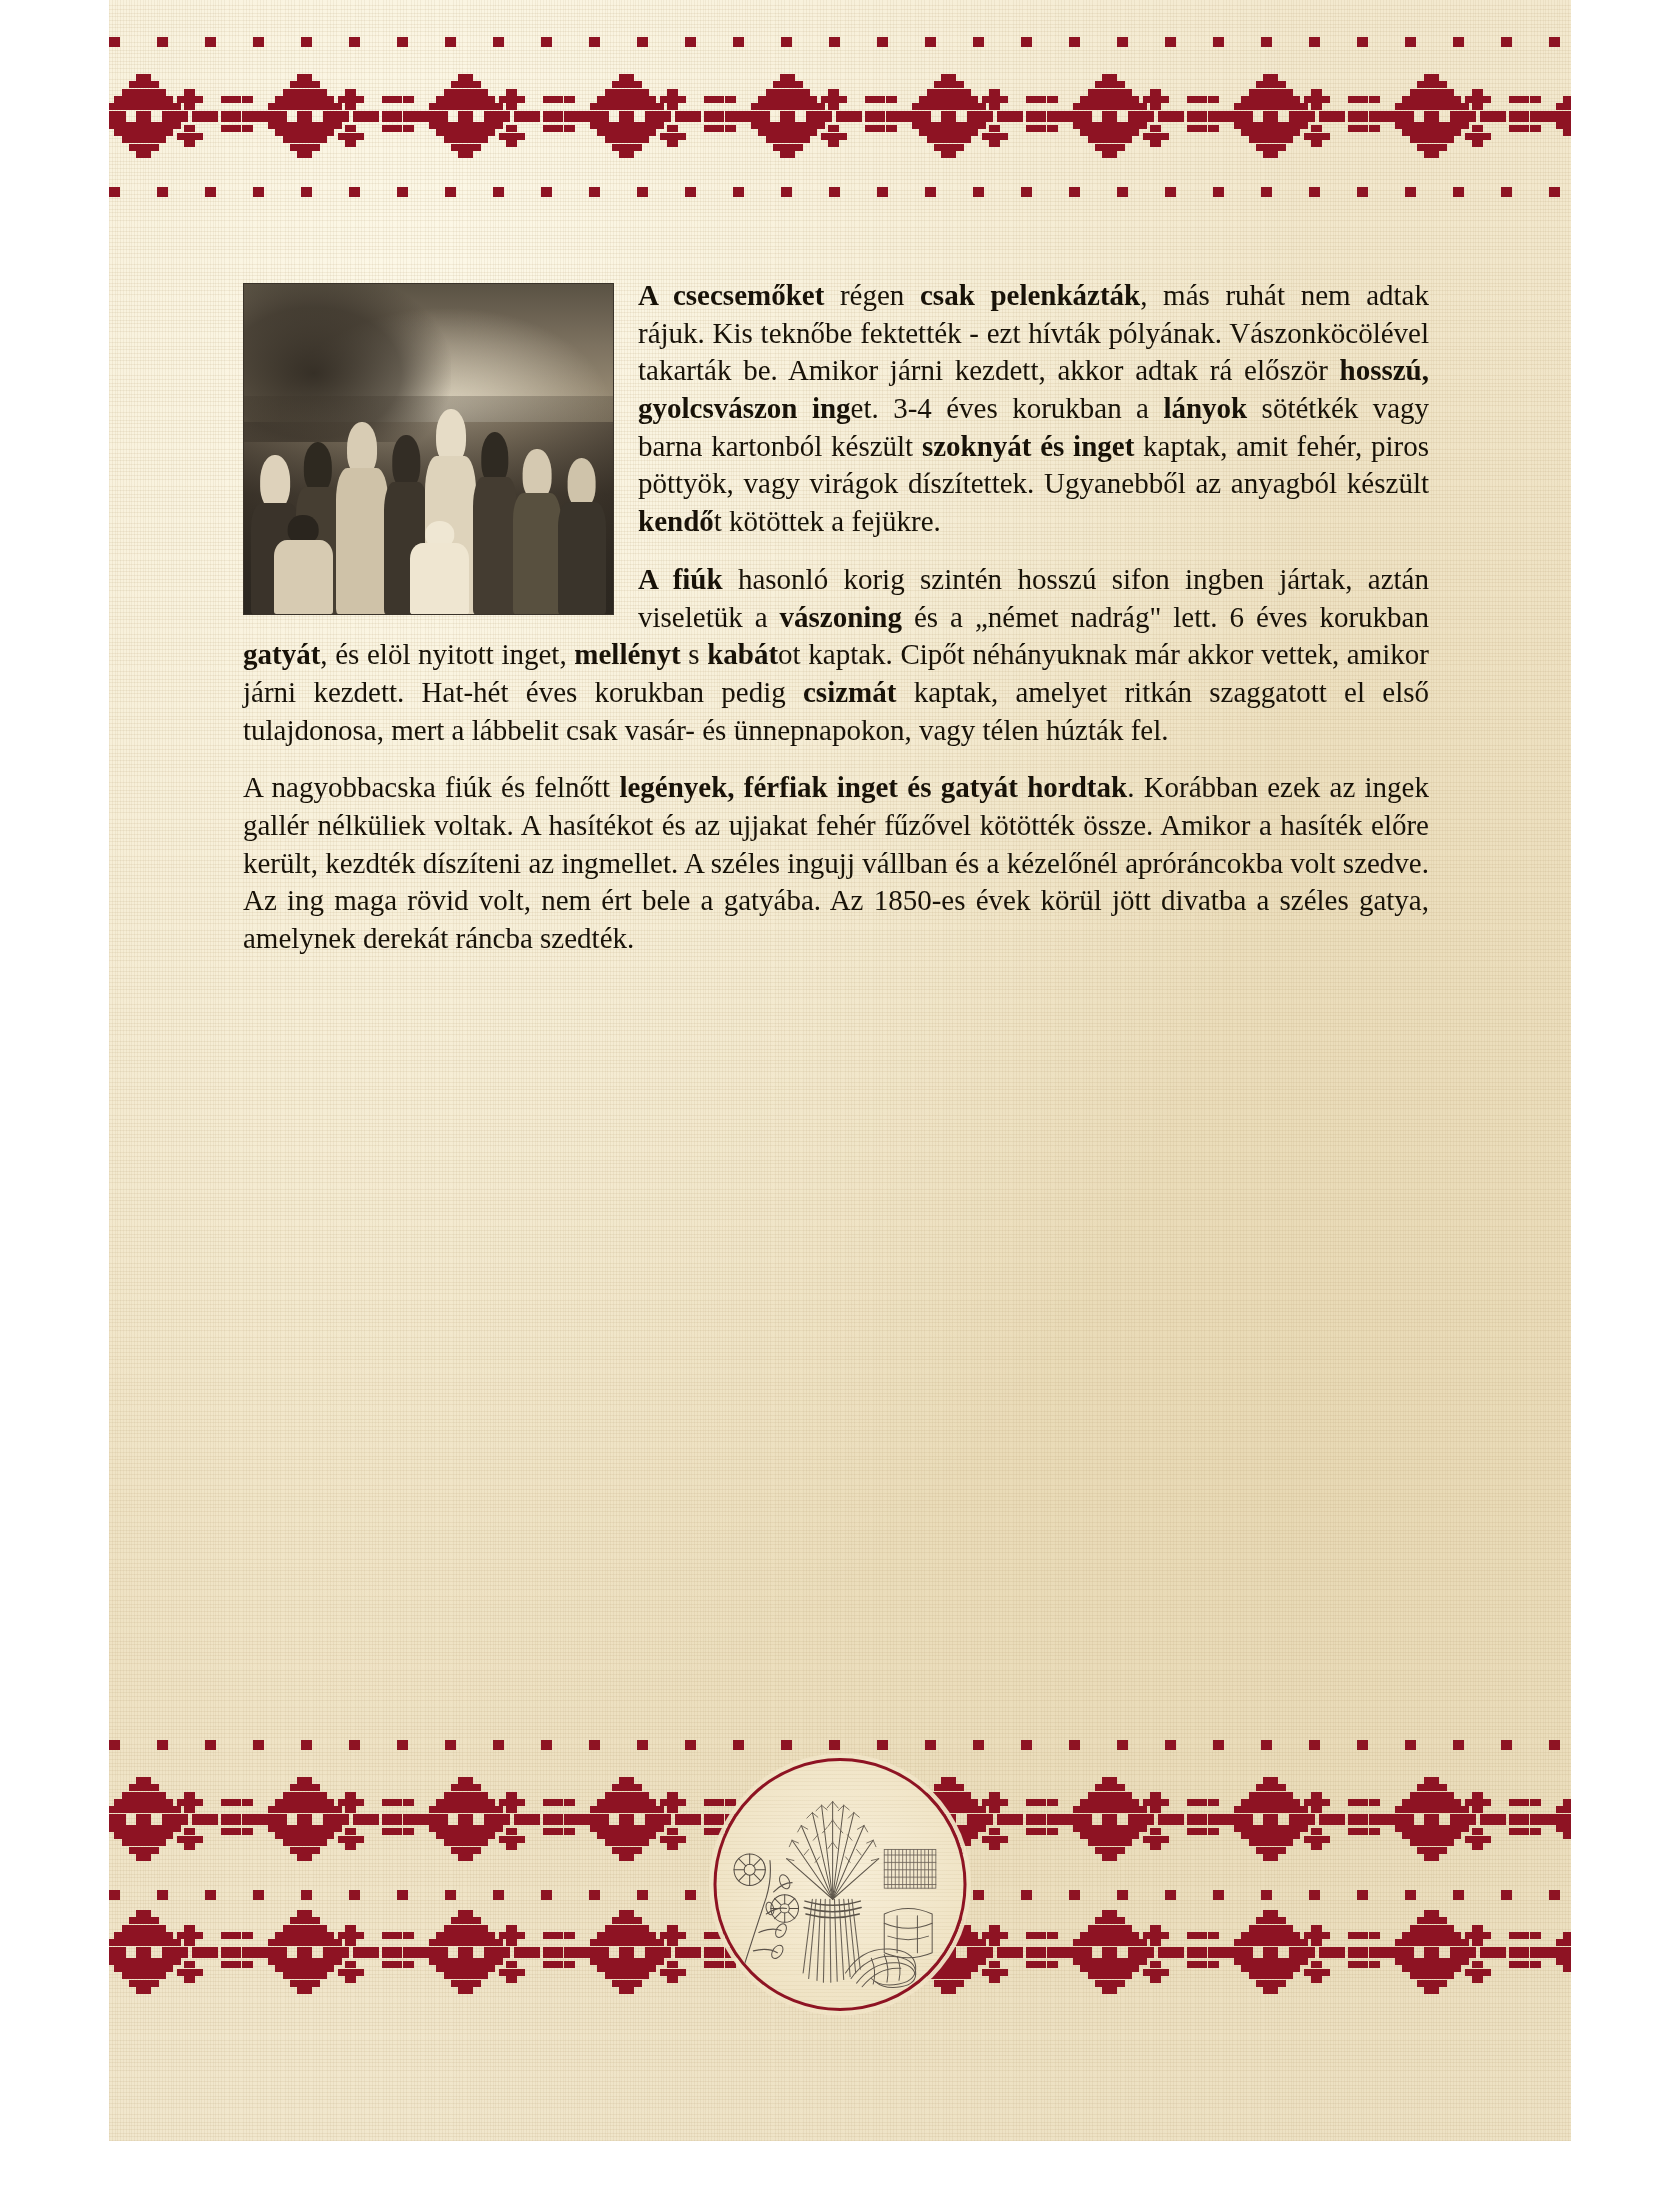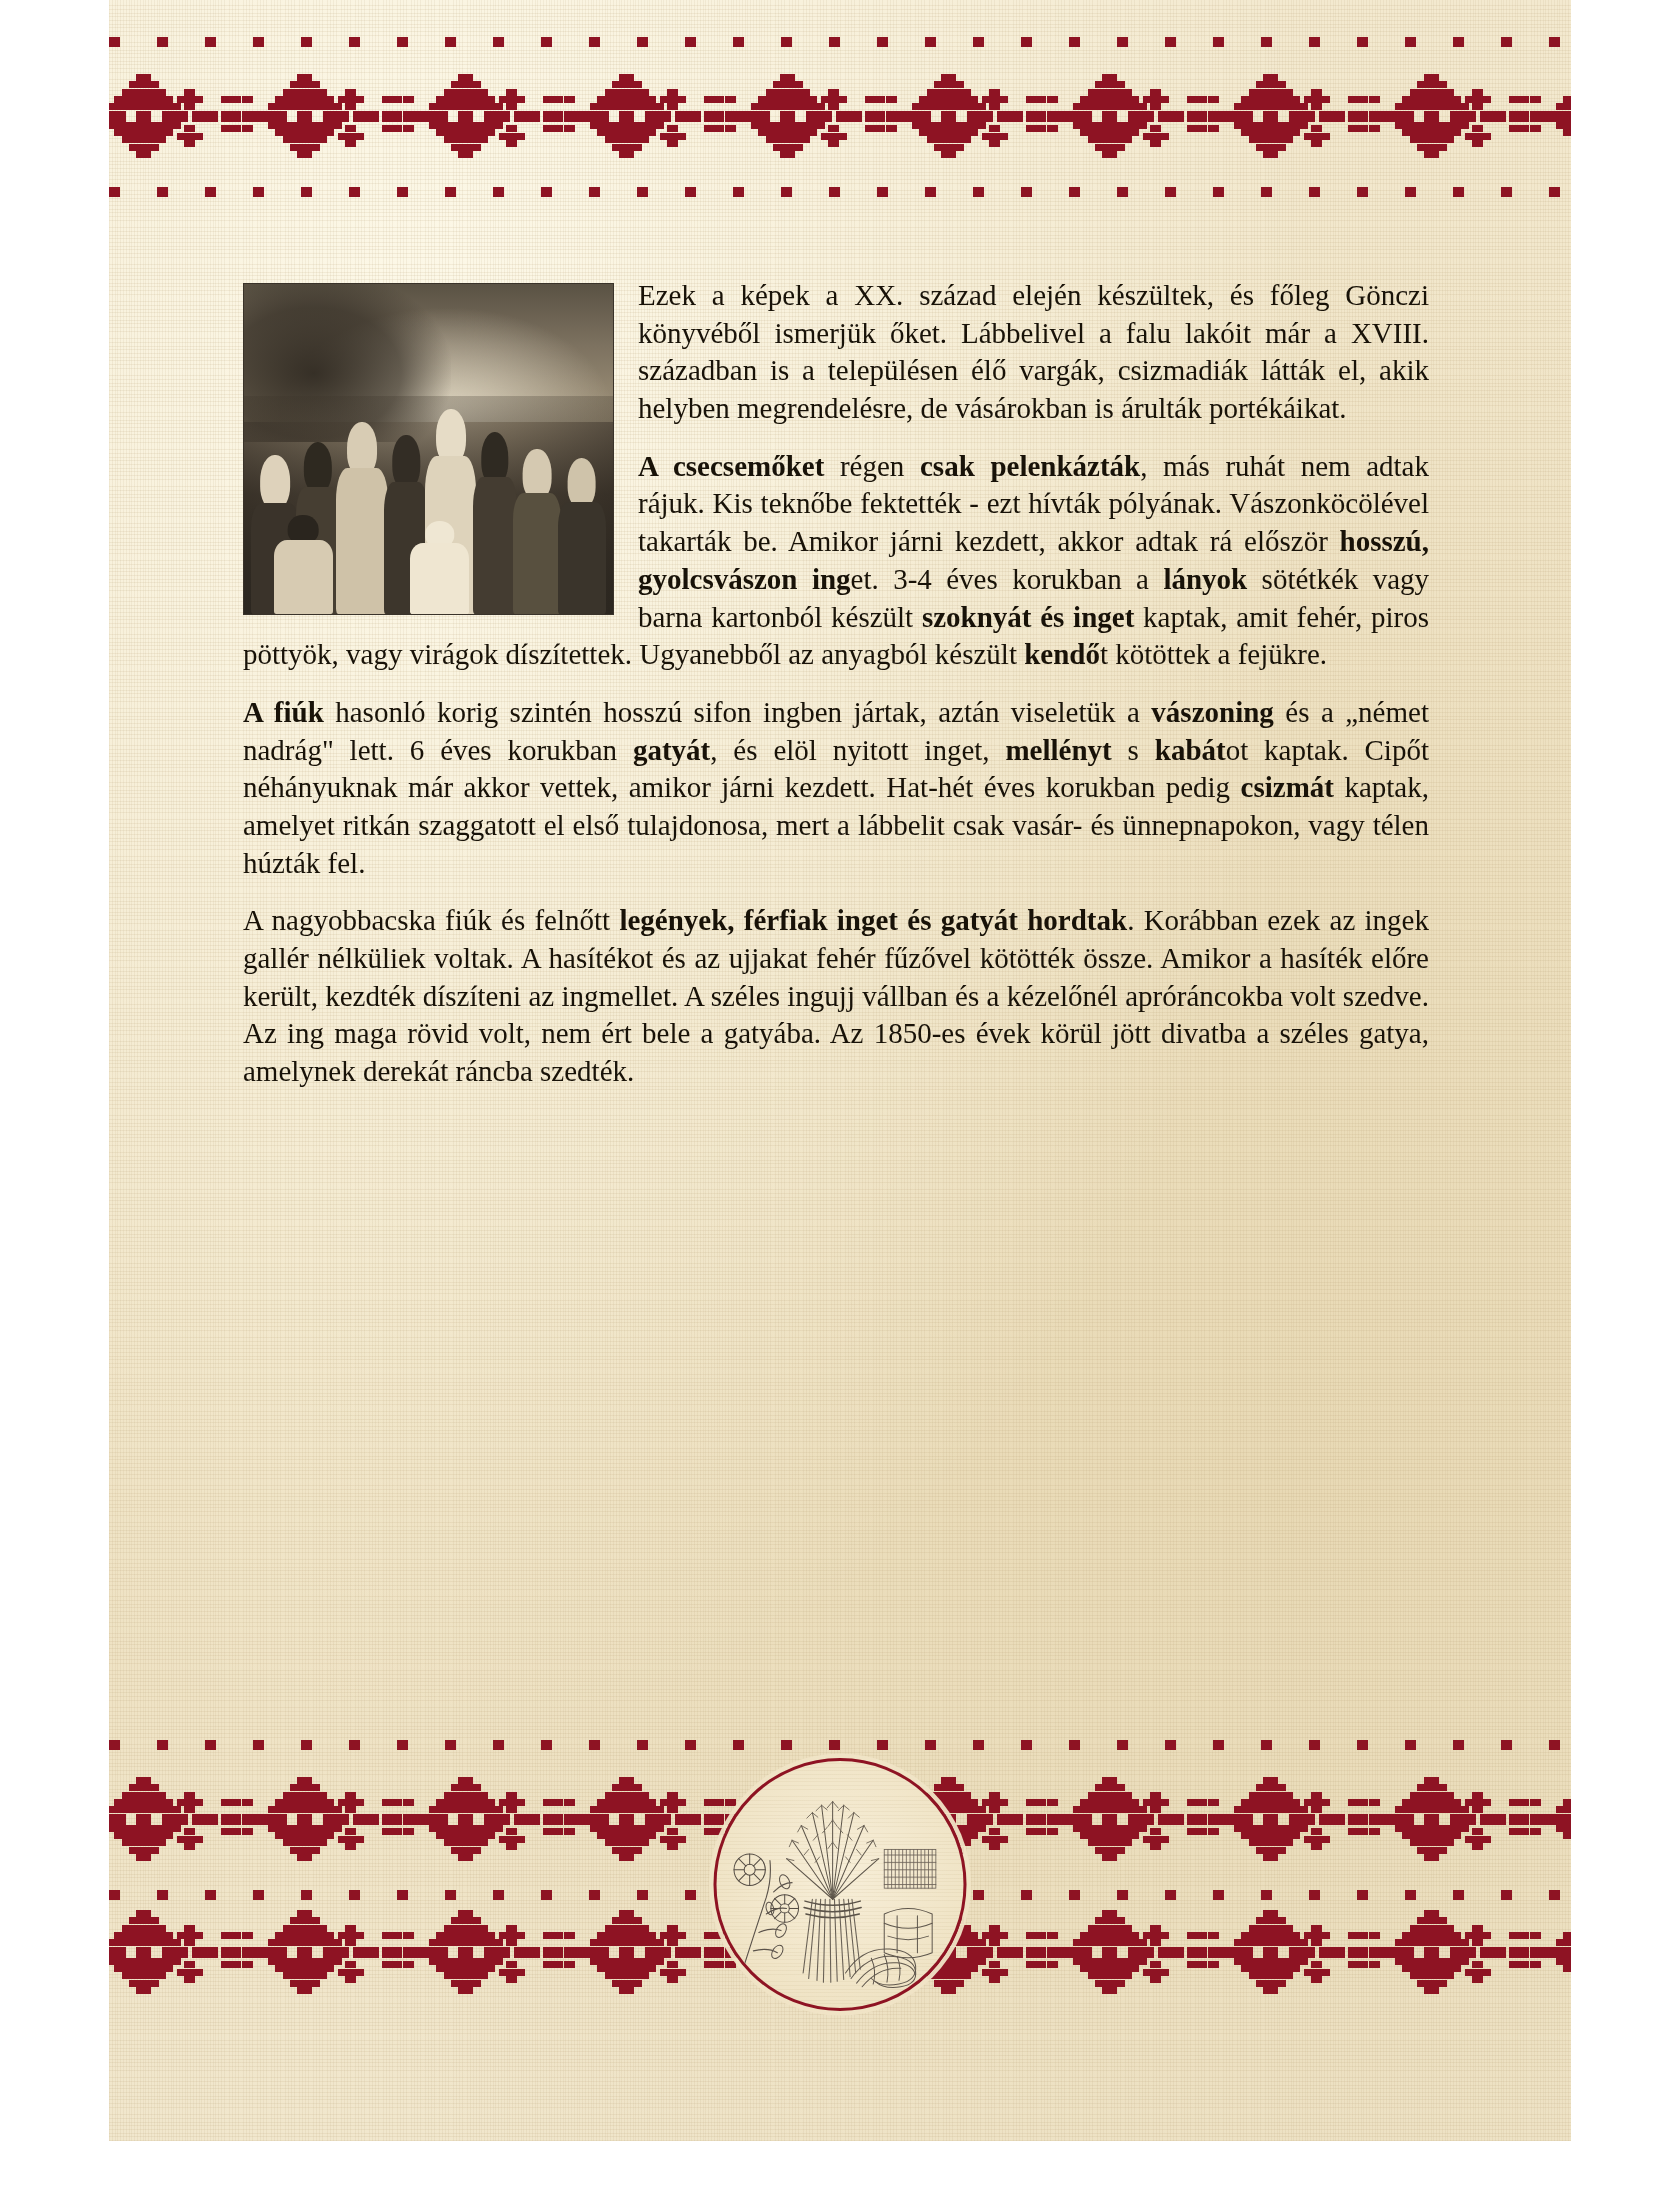--- a/index.html
+++ b/index.html
@@ -485,21 +485,20 @@
       <div class="fig" style="left:8%; width:16%; height:30%;">
         <div class="head" style="width:52%; height:30%; top:0; background:#2a251e;"></div>
         <div class="body" style="height:74%; background:#d7cbb2;"></div>
       </div>
       <div class="fig" style="left:45%; width:16%; height:28%;">
         <div class="head" style="width:50%; height:28%; top:0; background:#efe7d3;"></div>
         <div class="body" style="height:76%; background:#efe6d1;"></div>
       </div>
     </div>
 
-    <p class="para">Ezek a képek a XX. század elején készültek, és főleg Gönczi könyvéből ismerjük őket. Lábbelivel a falu lakóit már a XVIII. században is a településen élő vargák, csizmadiák látták el, akik helyben megrendelésre, de vásárokban is árulták portékáikat.</p>
 
     <p class="para"><span class="b">A csecsemőket</span><span> régen </span><span class="b">csak pelenkázták</span><span>, más ruhát nem adtak rájuk. Kis teknőbe fektették - ezt hívták pólyának. Vászonköcölével takarták be. Amikor járni kezdett, akkor adtak rá először </span><span class="b">hosszú, gyolcsvászon ing</span><span>et. 3-4 éves korukban a </span><span class="b">lányok</span><span> sötétkék vagy barna kartonból készült </span><span class="b">szoknyát és inget</span><span> kaptak, amit fehér, piros pöttyök, vagy virágok díszítettek. Ugyanebből az anyagból készült </span><span class="b">kendő</span><span>t kötöttek a fejükre.</span></p>
 
     <p class="para"><span class="b">A fiúk</span><span> hasonló korig szintén hosszú sifon ingben jártak, aztán viseletük a </span><span class="b">vászoning</span><span> és a „német nadrág" lett. 6 éves korukban </span><span class="b">gatyát</span><span>, és elöl nyitott inget, </span><span class="b">mellényt</span><span> s </span><span class="b">kabát</span><span>ot kaptak. Cipőt néhányuknak már akkor vettek, amikor járni kezdett. Hat-hét éves korukban pedig </span><span class="b">csizmát</span><span> kaptak, amelyet ritkán szaggatott el első tulajdonosa, mert a lábbelit csak vasár- és ünnepnapokon, vagy télen húzták fel.</span></p>
 
     <p class="para"><span>A nagyobbacska fiúk és felnőtt </span><span class="b">legények, férfiak inget és gatyát hordtak</span><span>. Korábban ezek az ingek gallér nélküliek voltak. A hasítékot és az ujjakat fehér fűzővel kötötték össze. Amikor a hasíték előre került, kezdték díszíteni az ingmellet. A széles ingujj vállban és a kézelőnél apróráncokba volt szedve. Az ing maga rövid volt, nem ért bele a gatyába. Az 1850-es évek körül jött divatba a széles gatya, amelynek derekát ráncba szedték.</span></p>
 
   </div>
 
   <div class="border-band" id="border-bottom">

